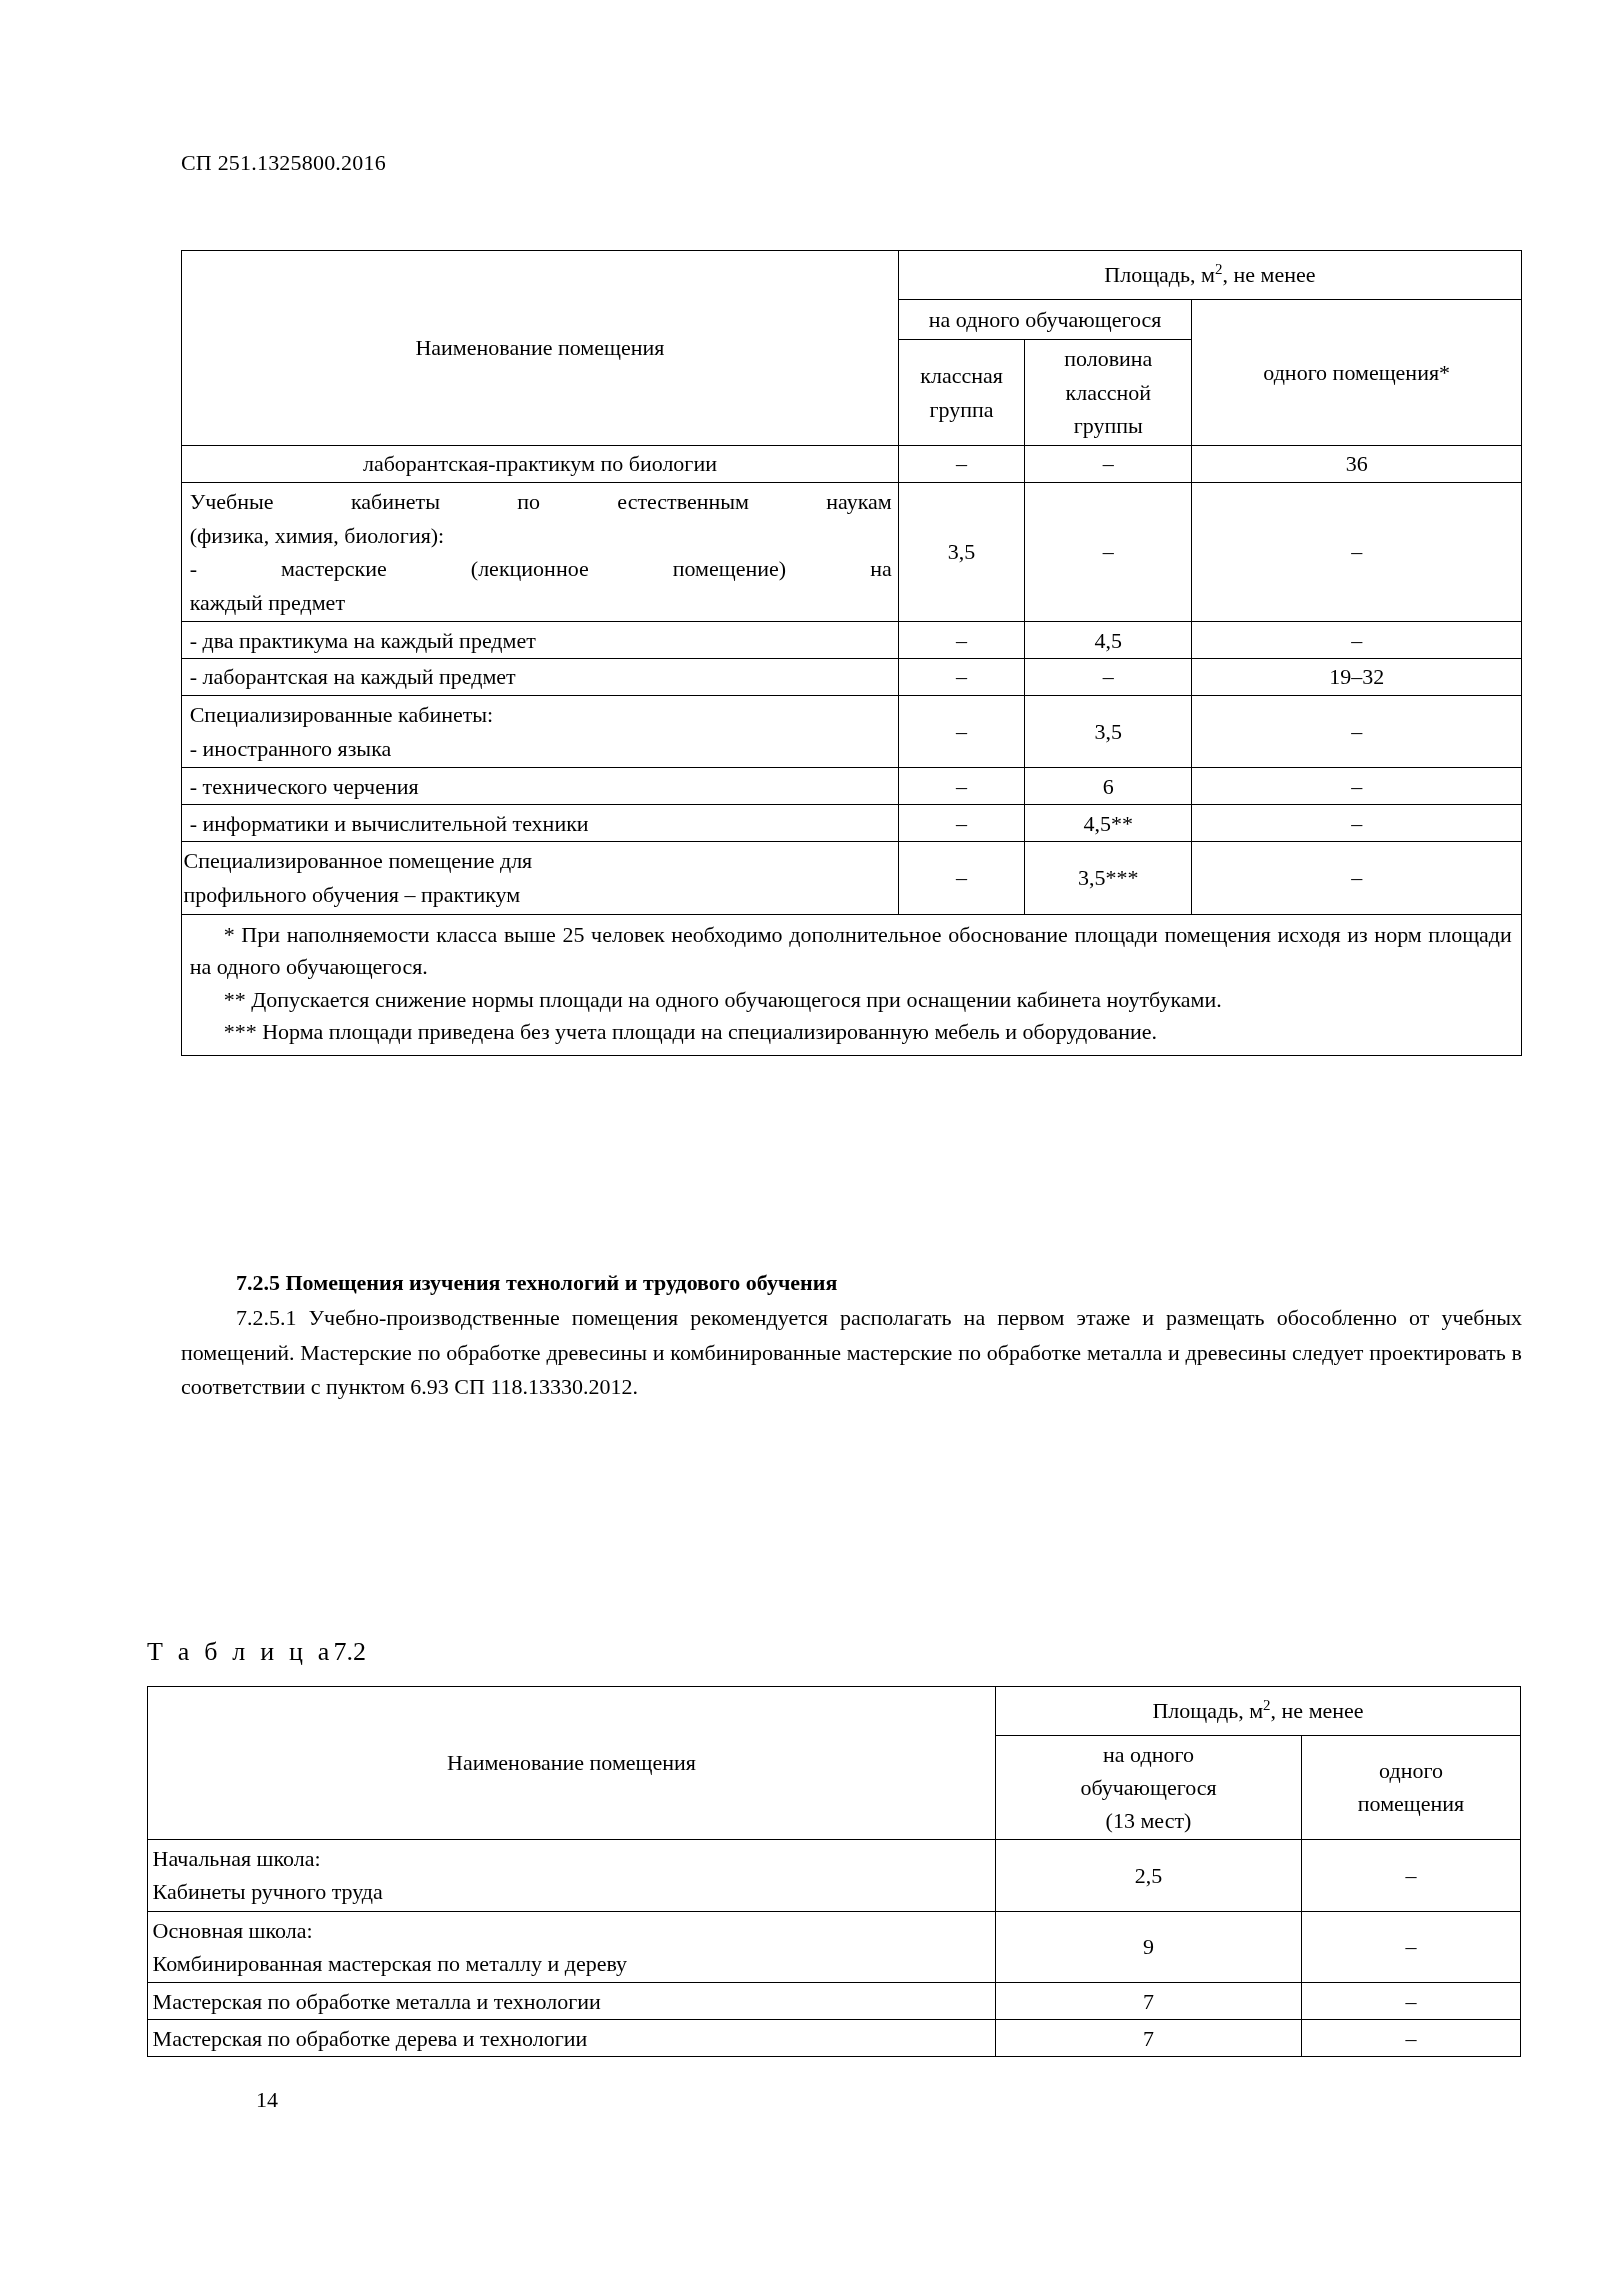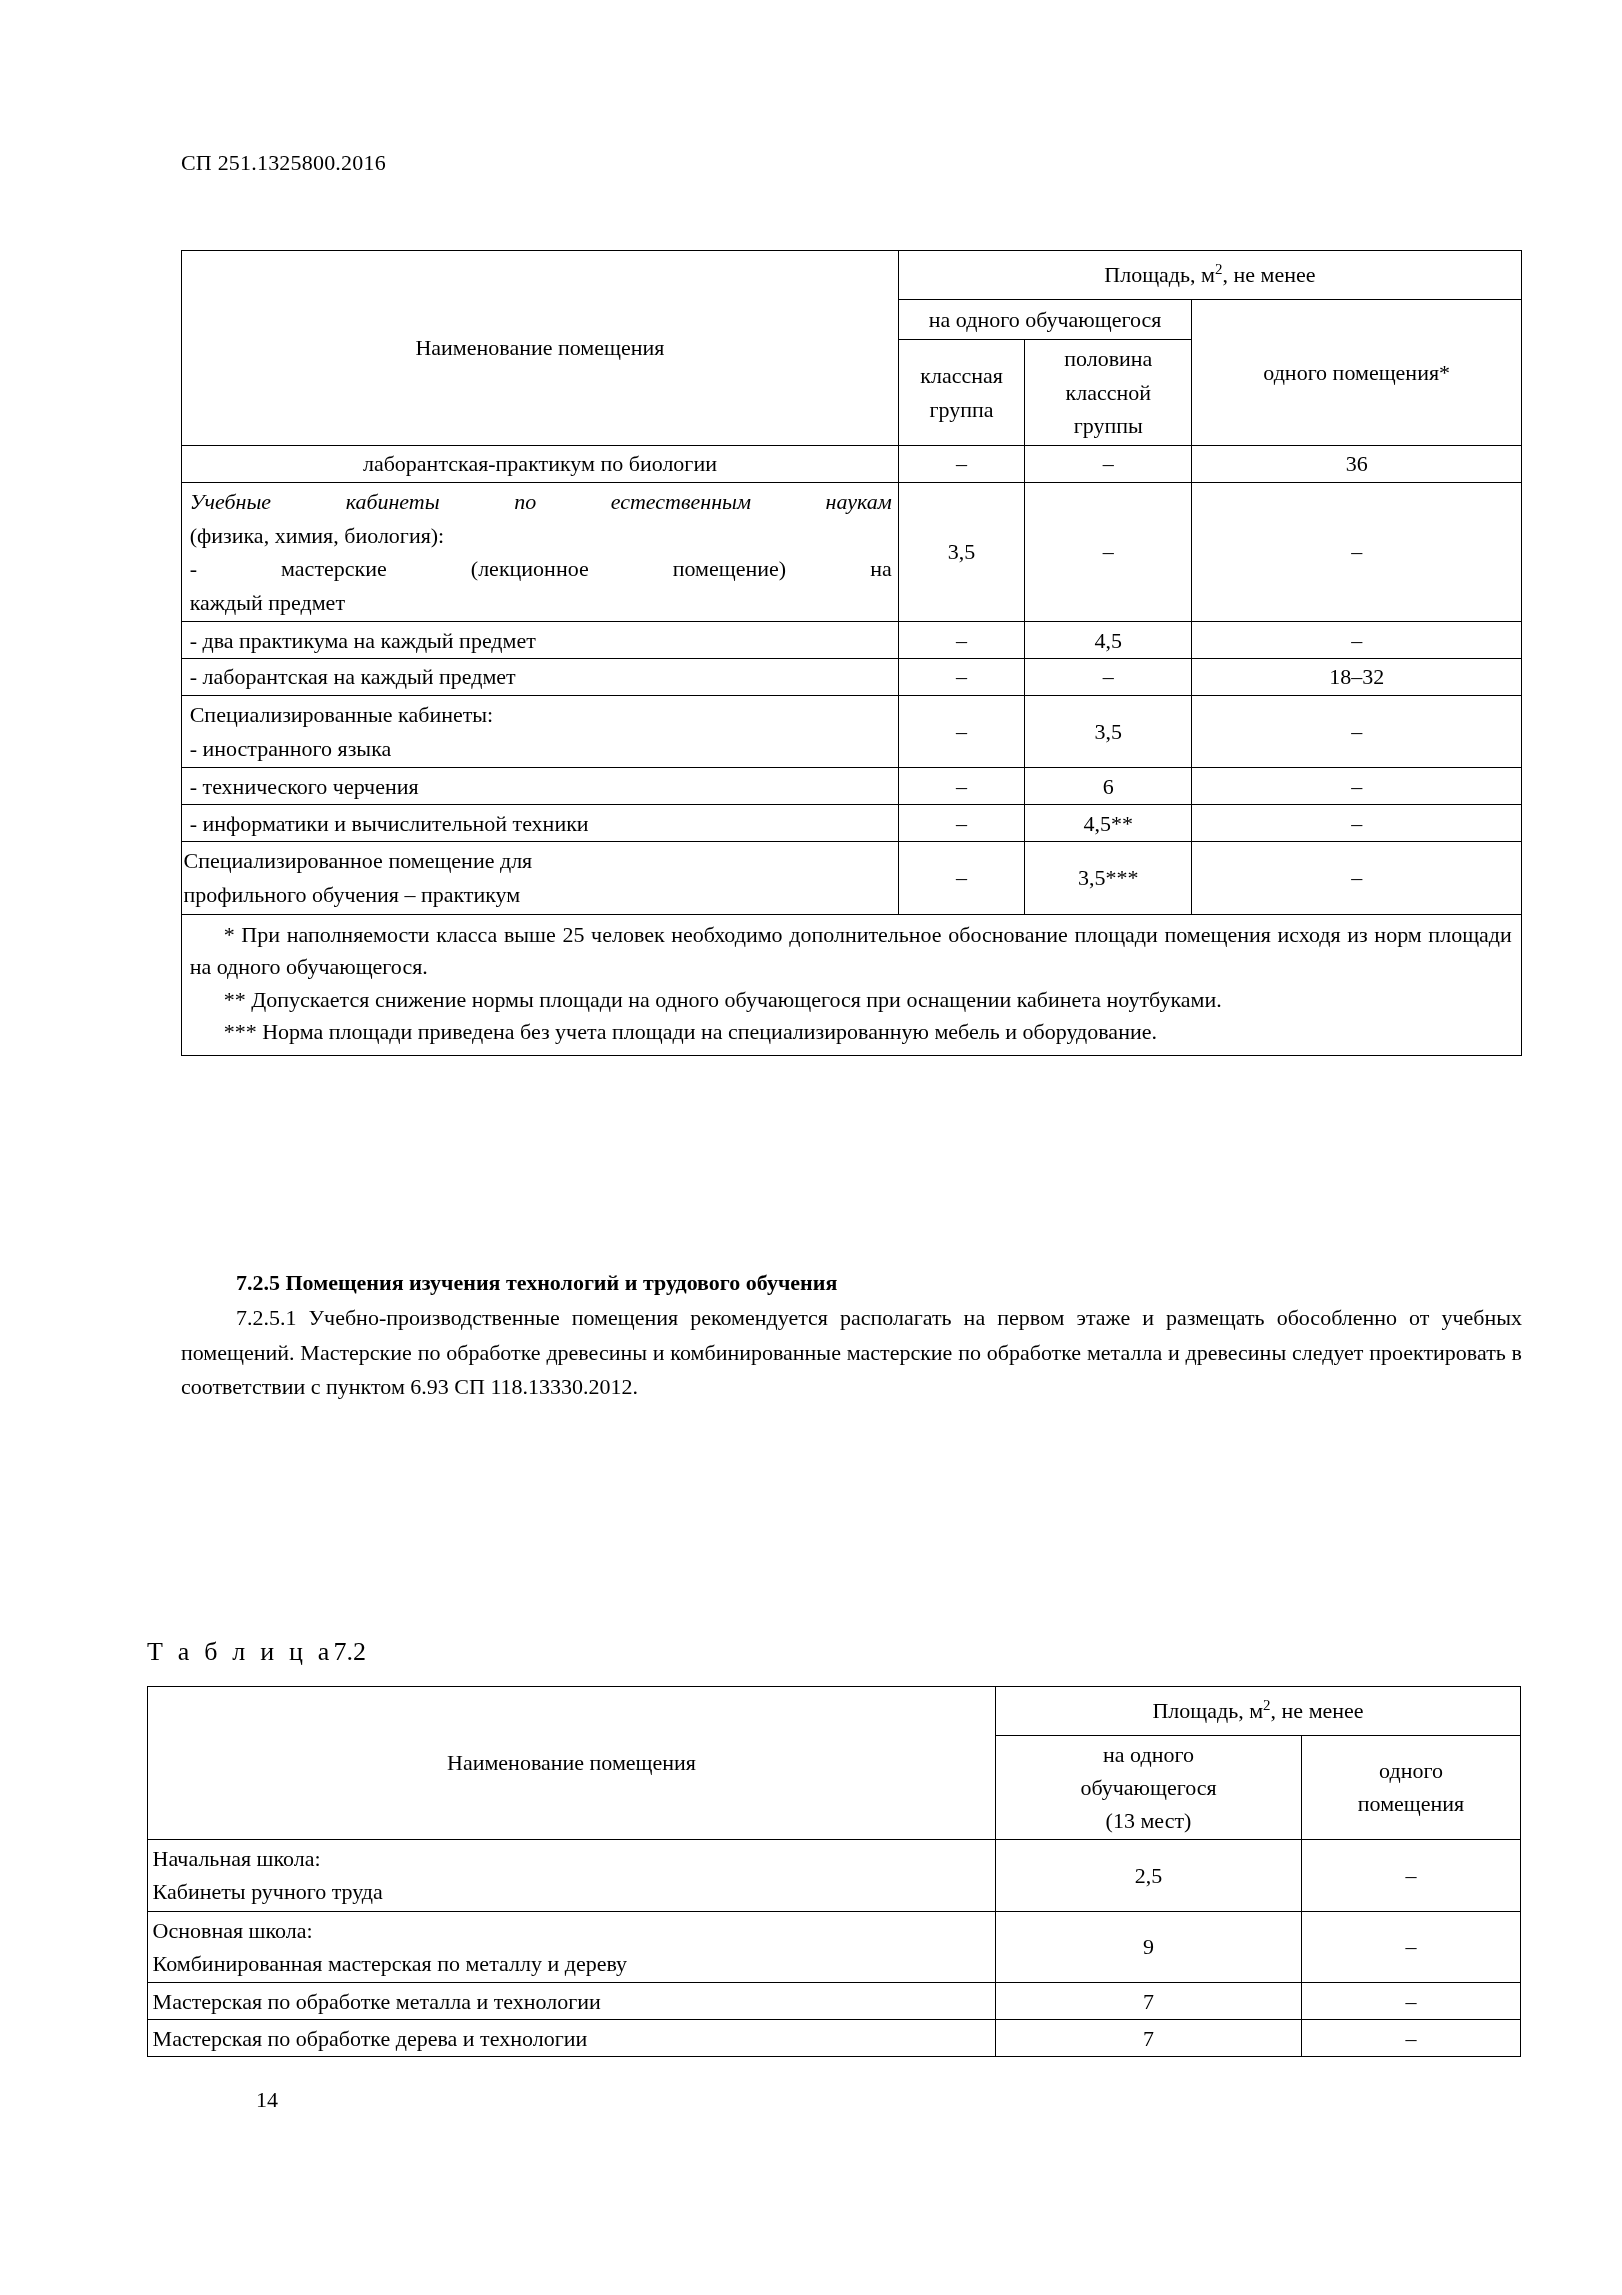--- a/index.html
+++ b/index.html
@@ -185,42 +185,42 @@
           <td class="c-center">
             <span>лаборантская-практикум по биологии</span>
           </td>
           <td class="c-center"><span>–</span></td>
           <td class="c-center"><span>–</span></td>
           <td class="c-center"><span>36</span></td>
         </tr>
 
         <tr>
           <td class="c-left v-top nm-indent rowtxt-2line" style="height:132px;">
-            <div style="text-align:justify;text-align-last:justify;font-style:italic;">Учебные кабинеты по естественным наукам</div>
+            <div style="text-align:justify;text-align-last:justify;">Учебные кабинеты по естественным наукам</div>
             <div>(физика, химия, биология):</div>
             <div style="text-align:justify;text-align-last:justify;"> - мастерские (лекционное помещение) на</div>
             <div>каждый предмет</div>
           </td>
           <td class="c-center v-bot"><span>3,5</span></td>
           <td class="c-center v-bot"><span>–</span></td>
           <td class="c-center v-bot"><span>–</span></td>
         </tr>
 
         <tr>
           <td class="c-left nm-indent"><span> - два практикума на каждый предмет</span></td>
           <td class="c-center"><span>–</span></td>
           <td class="c-center"><span>4,5</span></td>
           <td class="c-center"><span>–</span></td>
         </tr>
 
         <tr>
           <td class="c-left nm-indent"><span> - лаборантская на каждый предмет</span></td>
           <td class="c-center"><span>–</span></td>
           <td class="c-center"><span>–</span></td>
-          <td class="c-center"><span>18–32</span></td>
+          <td class="c-center"><span>19–32</span></td>
         </tr>
 
         <tr>
           <td class="c-left v-top nm-indent rowtxt-2line" style="height:66px;">
             <div>Специализированные кабинеты:</div>
             <div> - иностранного языка</div>
           </td>
           <td class="c-center v-bot"><span>–</span></td>
           <td class="c-center v-bot"><span>3,5</span></td>
           <td class="c-center v-bot"><span>–</span></td>

